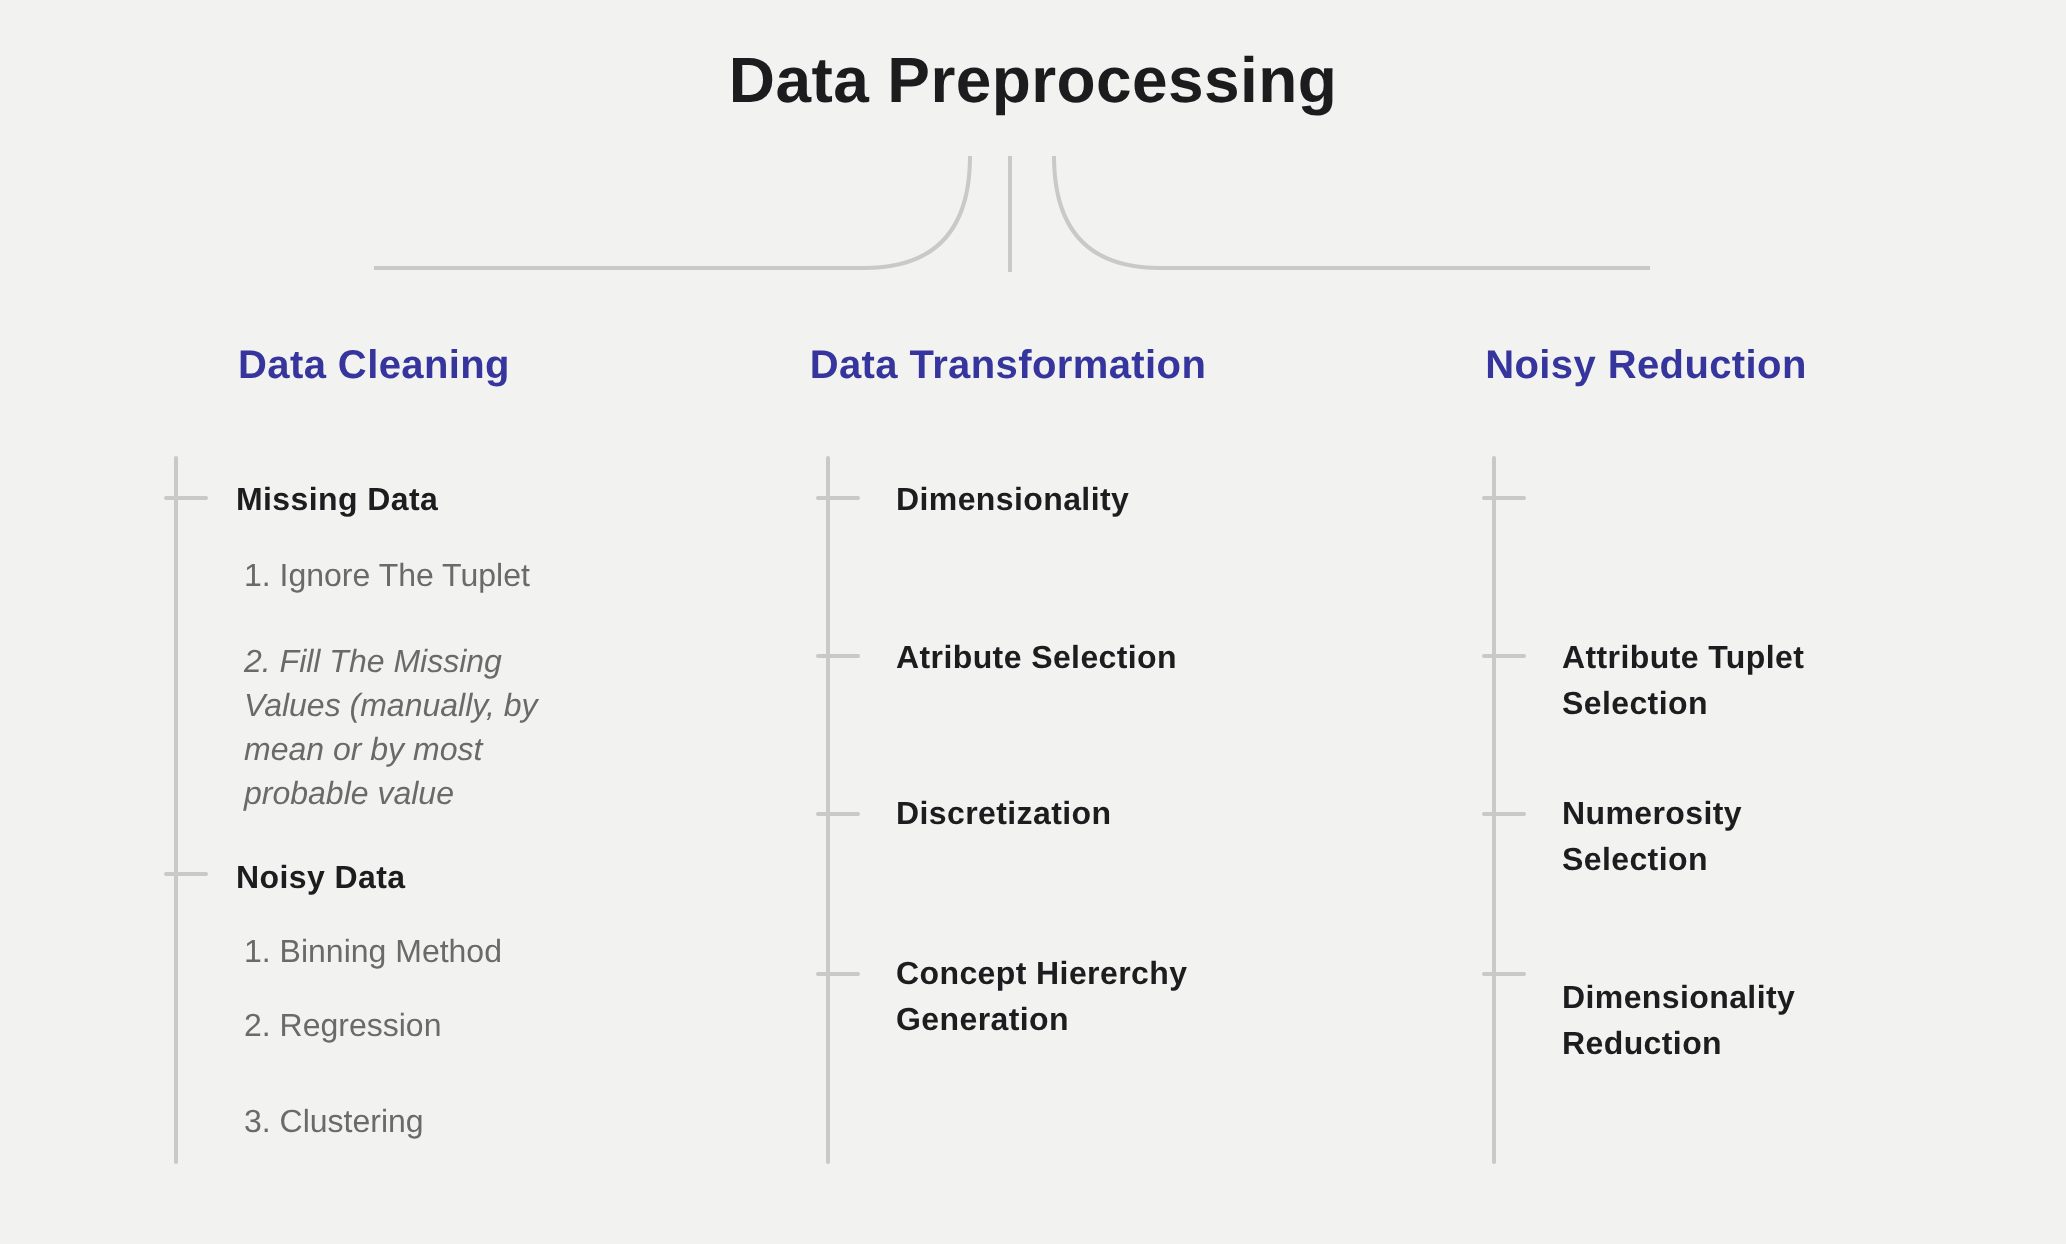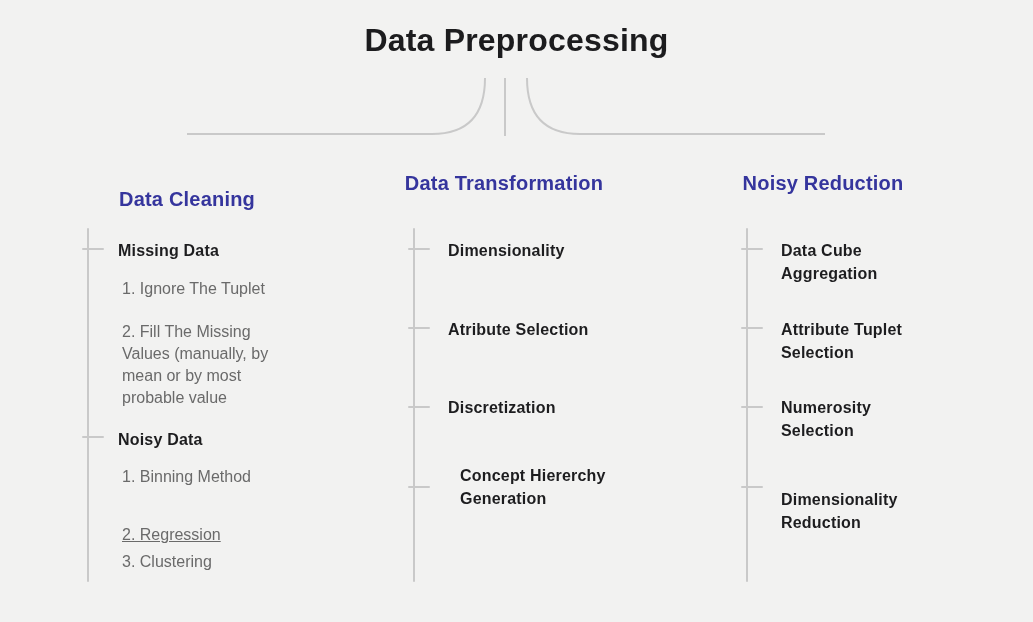--- a/index.html
+++ b/index.html
@@ -37,21 +37,21 @@
   .col-heading {
     position: absolute;
     top: 172px;
     font-size: 20px;
     font-weight: 700;
     color: #35359d;
     text-align: center;
     letter-spacing: 0.2px;
     white-space: nowrap;
   }
-  .heading-1 { left: 67px;  width: 240px; margin-top: 16px; }
+  .heading-1 { left: 67px;  width: 240px; }
   .heading-2 { left: 384px; width: 240px; }
   .heading-3 { left: 703px; width: 240px; }
   .rail {
     position: absolute;
     width: 2px;
     height: 354px;
     top: 228px;
     background: #c9c9c9;
     border-radius: 2px;
   }
@@ -112,37 +112,35 @@
   <div class="tick" style="left:408px; top:406px;"></div>
   <div class="tick" style="left:408px; top:486px;"></div>
 
   <div class="tick" style="left:741px; top:248px;"></div>
   <div class="tick" style="left:741px; top:327px;"></div>
   <div class="tick" style="left:741px; top:406px;"></div>
   <div class="tick" style="left:741px; top:486px;"></div>
 
   <div class="item item-bold" style="left:118px; top:239px;text-align:center;">Missing Data</div>
   <div class="item item-gray" style="left:122px; top:278px; width:180px;">1. Ignore The Tuplet</div>
-  <div class="item item-gray" style="left:122px; top:321px; width:190px;">2. Fill The Missing
+  <div class="item item-gray" style="left:122px; top:321px; width:190px;font-style:italic;">2. Fill The Missing
 Values (manually, by
 mean or by most
 probable value</div>
   <div class="item item-bold" style="left:118px; top:428px;">Noisy Data</div>
   <div class="item item-gray" style="left:122px; top:466px; width:180px;">1. Binning Method</div>
-  <div class="item item-gray" style="left:122px; top:524px; width:180px;text-decoration:underline;">2. Regression</div>
+  <div class="item item-gray" style="left:122px; top:503px; width:180px;">2. Regression</div>
   <div class="item item-gray" style="left:122px; top:551px; width:180px;">3. Clustering</div>
 
   <div class="item item-bold" style="left:448px; top:239px;">Dimensionality</div>
   <div class="item item-bold" style="left:448px; top:318px;">Atribute Selection</div>
   <div class="item item-bold" style="left:448px; top:396px;">Discretization</div>
-  <div class="item item-bold" style="left:448px; top:464px;margin-left:12px;">Concept Hiererchy
+  <div class="item item-bold" style="left:448px; top:476px;">Concept Hiererchy
 Generation</div>
 
-  <div class="item item-bold" style="left:781px; top:239px;">Data Cube
-Aggregation</div>
   <div class="item item-bold" style="left:781px; top:318px;">Attribute Tuplet
 Selection</div>
   <div class="item item-bold" style="left:781px; top:396px;">Numerosity
 Selection</div>
   <div class="item item-bold" style="left:781px; top:476px;margin-top:12px;">Dimensionality
 Reduction</div>
 
 </div>
 
 </body></html>

